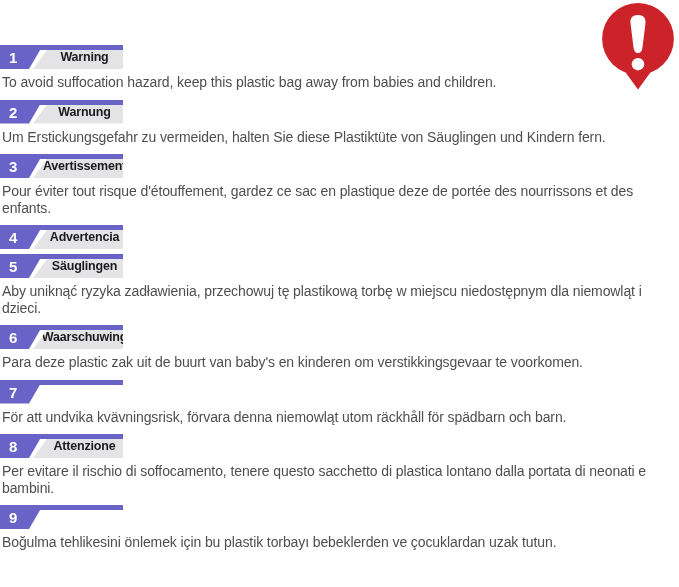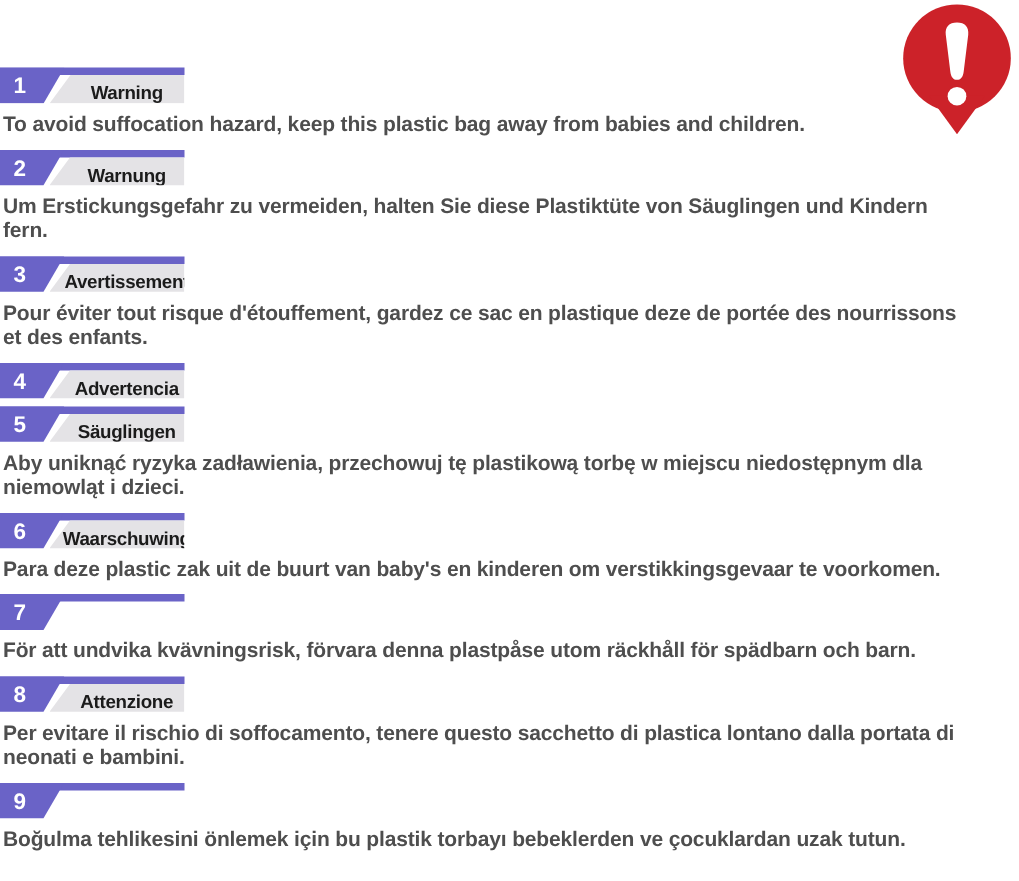--- a/index.html
+++ b/index.html
@@ -51,40 +51,39 @@
     line-height: 25px;
   }
   .badge-label-area {
     position: absolute;
     top: 5px; left: 33px; right: 0; bottom: 0;
     box-sizing: border-box;
     padding-left: 13px;
     background: var(--badge-gray, #e4e3e6);
     clip-path: polygon(14px 0, 100% 0, 100% 100%, 0 100%);
     display: flex;
-    align-items: flex-end;
+    align-items: flex-start;
     justify-content: center;
   }
   .badge-label {
     font-size: 12.5px;
     font-weight: 700;
     letter-spacing: -0.2px;
     white-space: nowrap;
     color: #1b1b1b;
   }
 
   
   .warn-text {
     margin: 0 0 9px 2px;
     max-width: 648px;
     font-size: 14px;
     line-height: 16.5px;
     letter-spacing: -0.1px;
     color: var(--body-text, #4e4e4e);
-    font-weight: bold;
   }
 
   
   .warn-icon {
     position: absolute;
     top: 2px;
     right: 2px;
     width: 78px;
     height: 90px;
   }
@@ -167,21 +166,21 @@
       </div>
     </div>
     <p class="warn-text">Para deze plastic zak uit de buurt van baby's en kinderen om verstikkingsgevaar te voorkomen.</p>
   </section>
 
   <section class="warn-section">
     <div class="badge">
       <div class="badge-strip"></div>
       <div class="badge-num">7</div>
     </div>
-    <p class="warn-text">För att undvika kvävningsrisk, förvara denna plastpåse utom räckhåll för spädbarn och barn.</p>
+    <p class="warn-text">För att undvika kvävningsrisk, förvara denna niemowląt utom räckhåll för spädbarn och barn.</p>
   </section>
 
   <section class="warn-section">
     <div class="badge">
       <div class="badge-strip"></div>
       <div class="badge-num">8</div>
       <div class="badge-label-area">
         <span class="badge-label">Attenzione</span>
       </div>
     </div>

